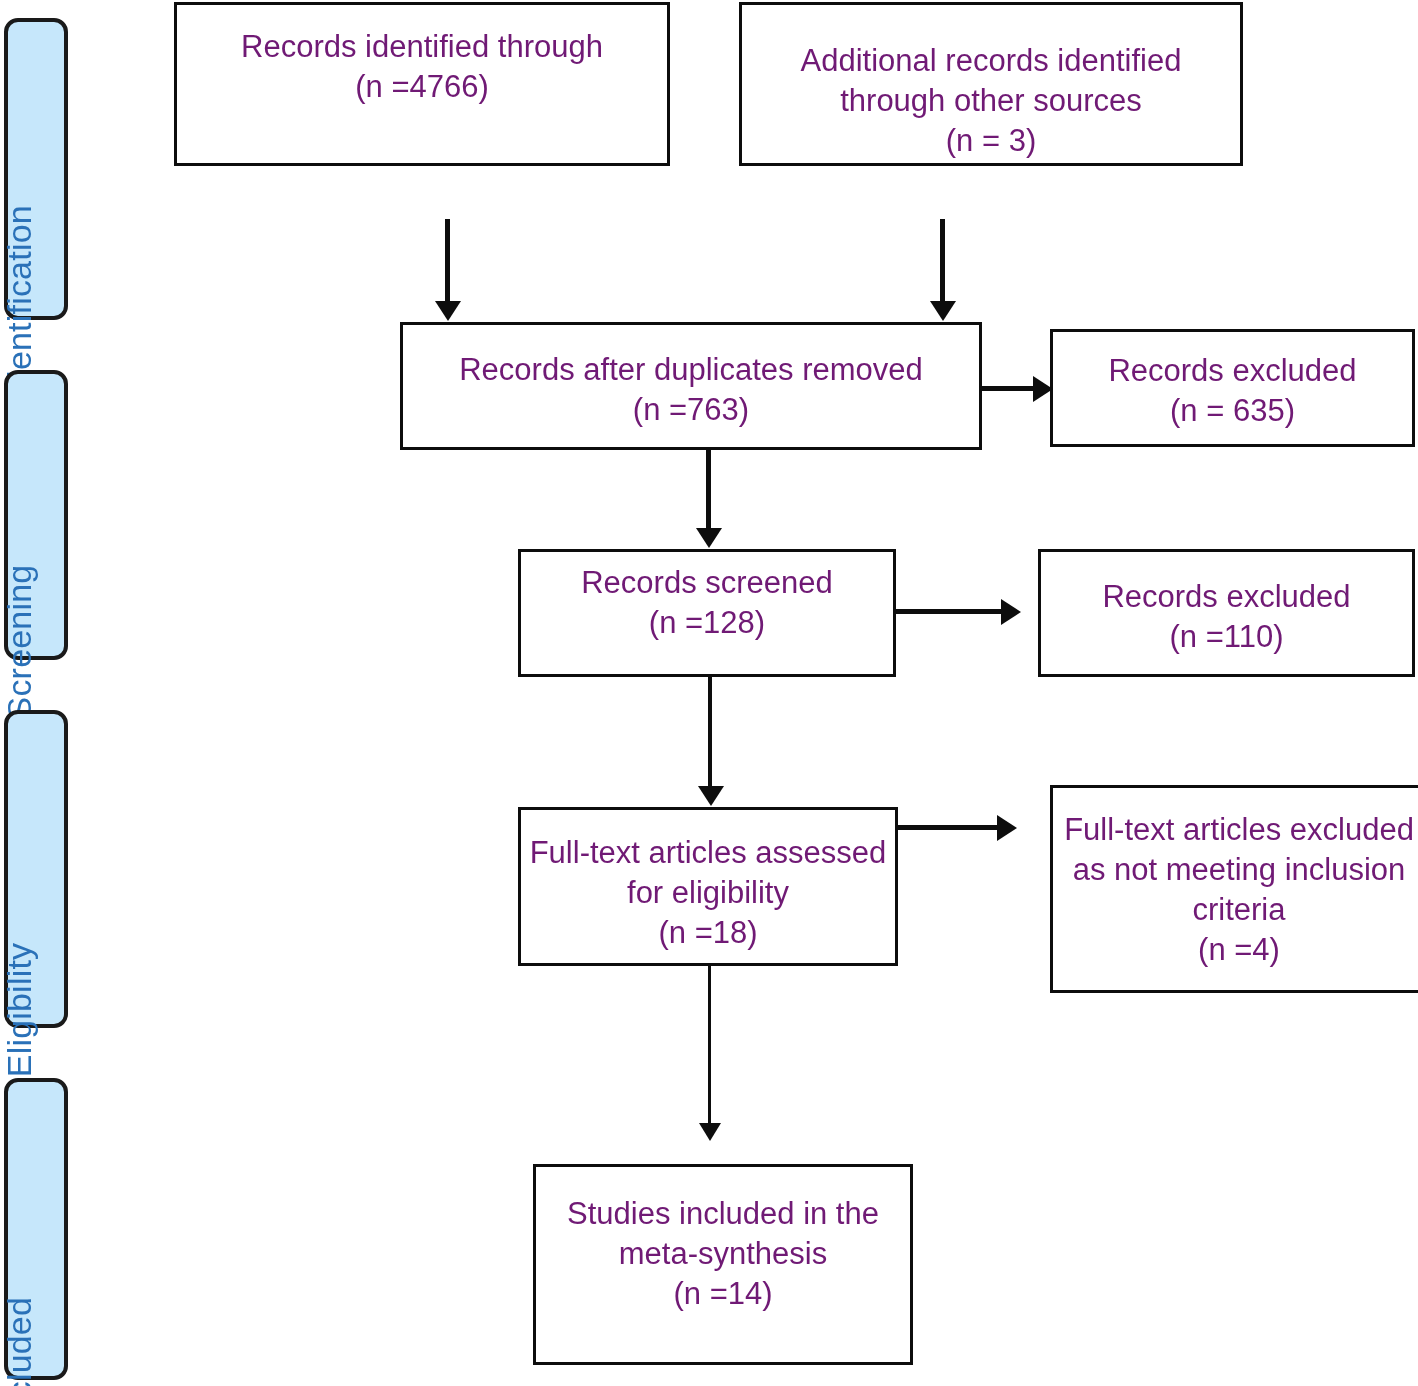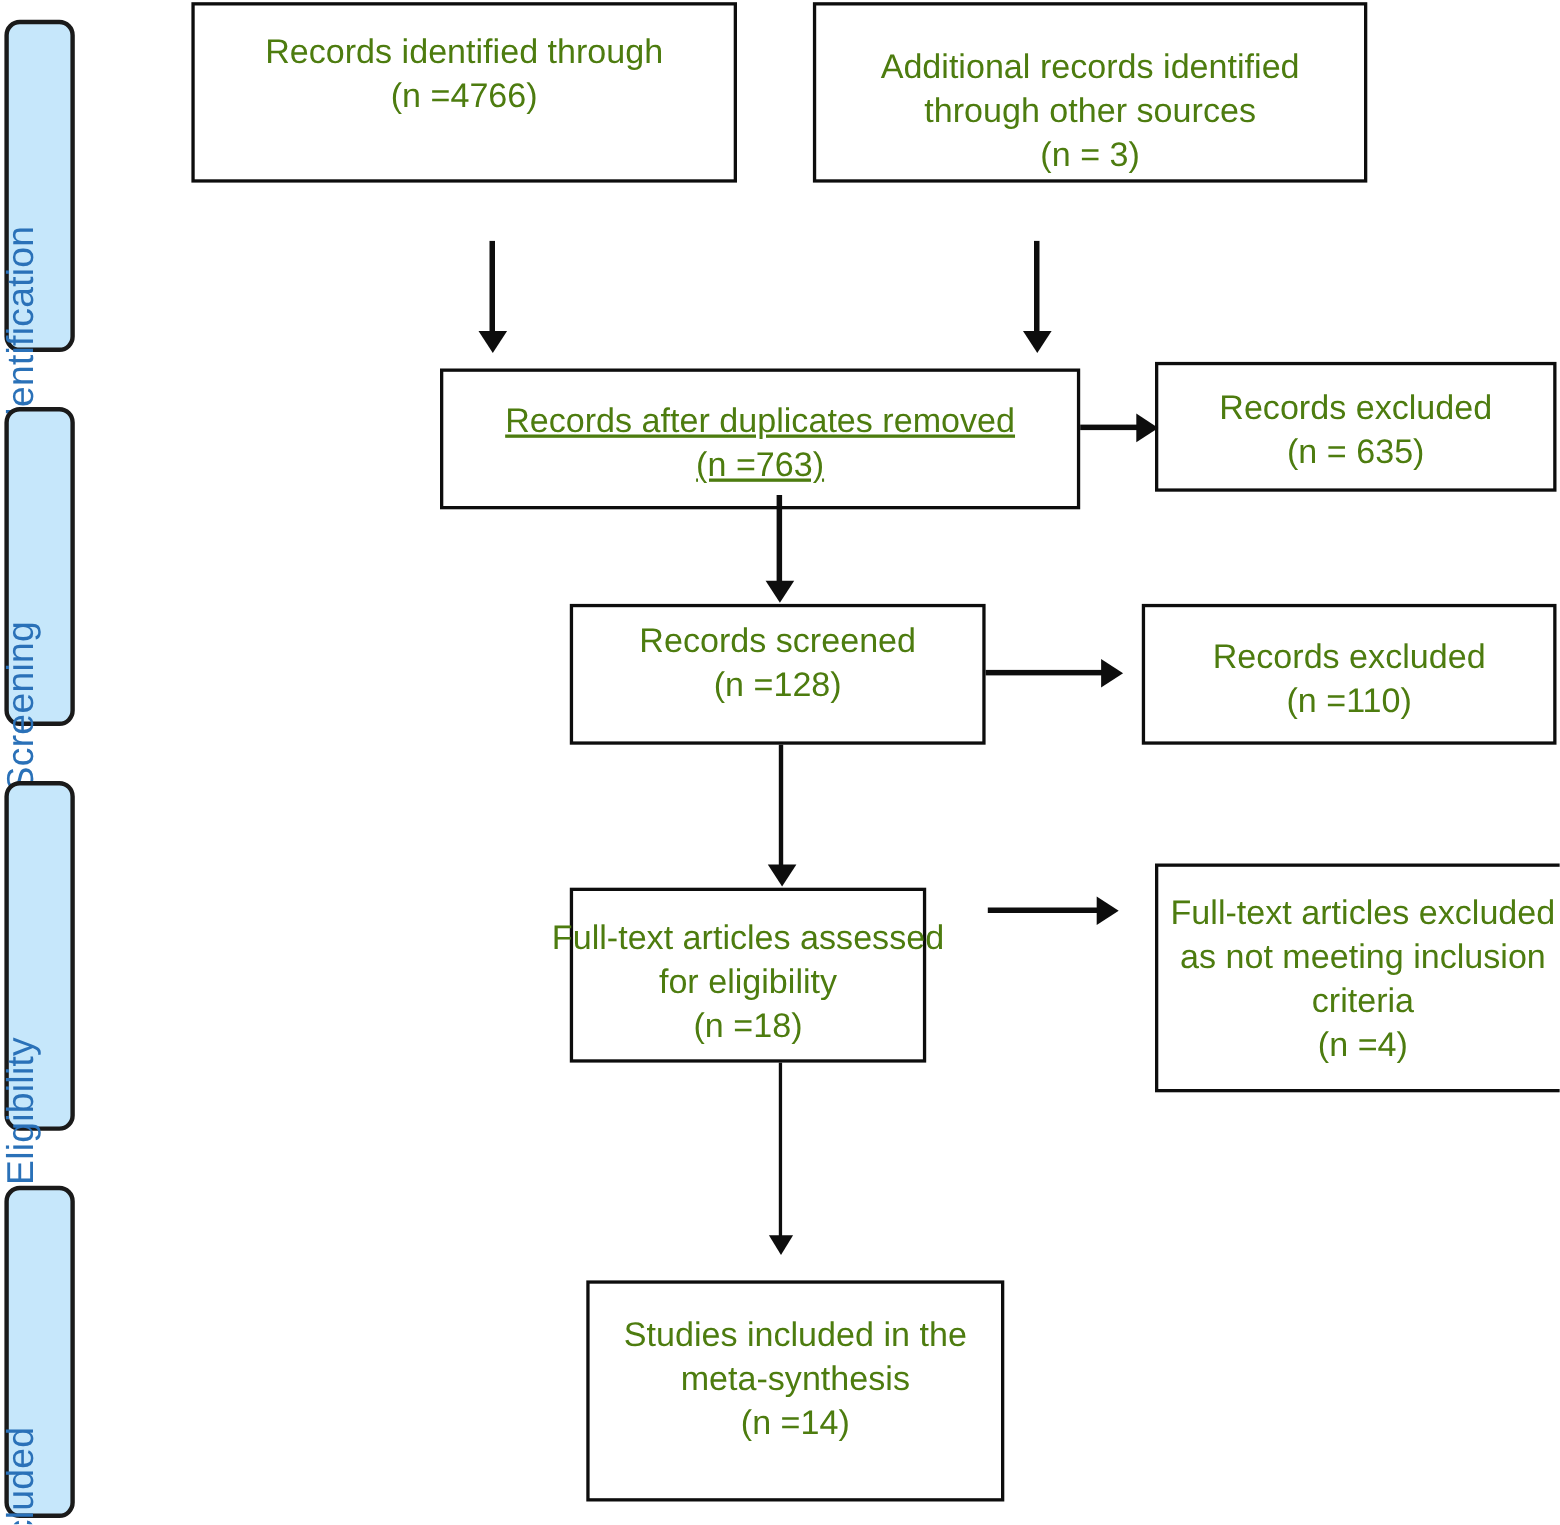--- a/index.html
+++ b/index.html
@@ -46,21 +46,21 @@
   
   .flow-box {
     position: absolute;
     box-sizing: border-box;
     background: #ffffff;
     border: 3px solid #0d0d0d;
     display: flex;
     flex-direction: column;
     align-items: center;
     text-align: center;
-    color: #4d7c0f;
+    color: #701a75;
     font-size: 31px;
     line-height: 1.29;
   }
   .flow-box .line {
     display: block;
     white-space: nowrap;
   }
 
   
   .vline {
@@ -132,21 +132,21 @@
     <span class="line">through other sources</span>
     <span class="line">(n = 3)</span>
   </div>
 
   <div class="vline" style="left:445px; top:219px; width:5px; height:85px;"></div>
   <div class="arrow-down" style="left:435px; top:301px;"></div>
 
   <div class="vline" style="left:940px; top:219px; width:5px; height:85px;"></div>
   <div class="arrow-down" style="left:930px; top:301px;"></div>
 
-  <div class="flow-box" style="left:400px; top:335px; width:582px; height:128px; padding-top:25px;text-decoration:underline;">
+  <div class="flow-box" style="left:400px; top:322px; width:582px; height:128px; padding-top:25px;">
     <span class="line">Records after duplicates removed</span>
     <span class="line">(n =763)</span>
   </div>
 
   <div class="flow-box" style="left:1050px; top:329px; width:365px; height:118px; padding-top:19px;">
     <span class="line">Records excluded</span>
     <span class="line">(n = 635)</span>
   </div>
 
   <div class="hline" style="left:982px; top:386px; width:55px; height:5px;"></div>
@@ -164,21 +164,21 @@
     <span class="line">Records excluded</span>
     <span class="line">(n =110)</span>
   </div>
 
   <div class="hline" style="left:896px; top:609px; width:108px; height:5px;"></div>
   <div class="arrow-right" style="left:1001px; top:599px;"></div>
 
   <div class="vline" style="left:708px; top:677px; width:4px; height:111px;"></div>
   <div class="arrow-down" style="left:698px; top:786px;"></div>
 
-  <div class="flow-box" style="left:518px; top:807px; width:324px; height:159px; padding-top:23px;">
+  <div class="flow-box" style="left:518px; top:807px; width:380px; height:159px; padding-top:23px;">
     <span class="line">Full-text articles assessed</span>
     <span class="line">for eligibility</span>
     <span class="line">(n =18)</span>
   </div>
 
   <div class="flow-box" style="left:1034px; top:785px; width:378px; height:208px; padding-top:22px;margin-left:16px;">
     <span class="line">Full-text articles excluded</span>
     <span class="line">as not meeting inclusion</span>
     <span class="line">criteria</span>
     <span class="line">(n =4)</span>

